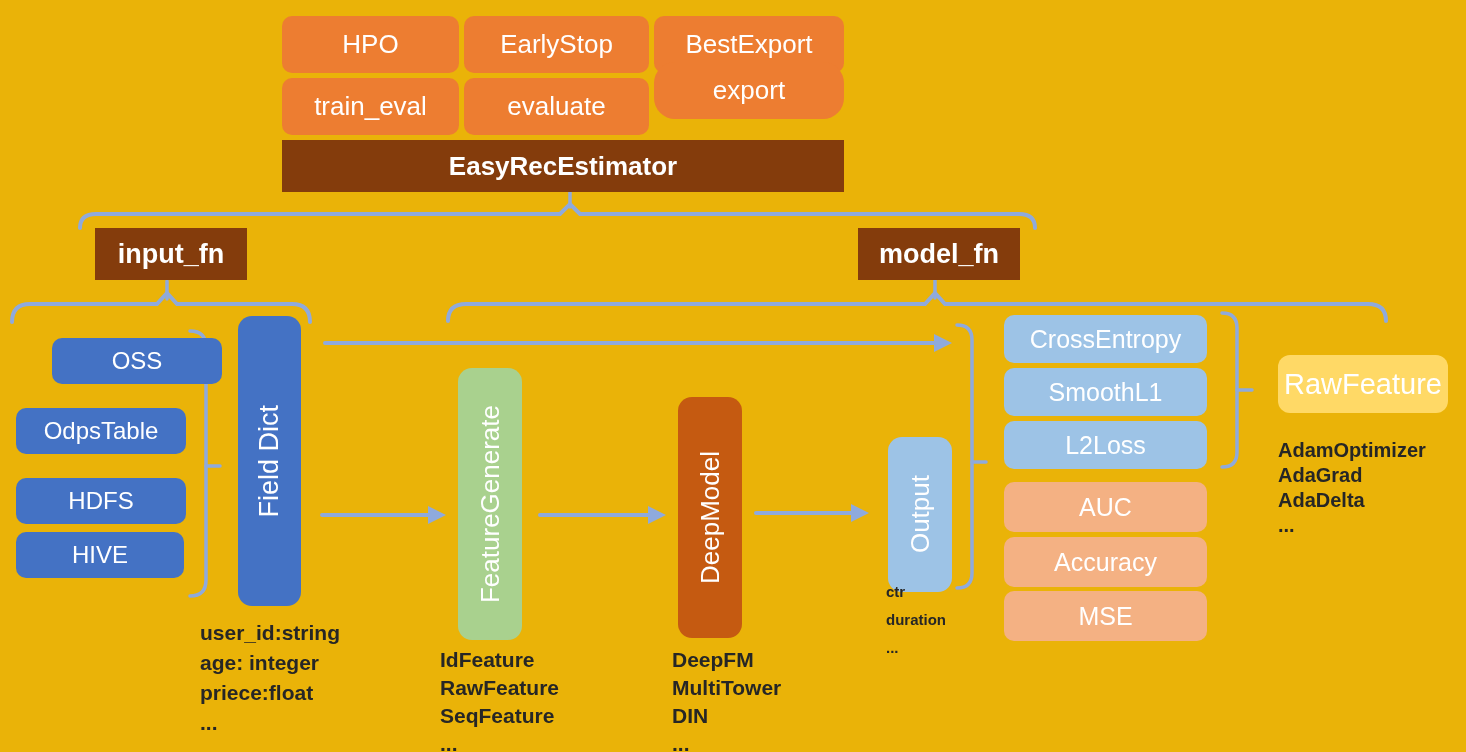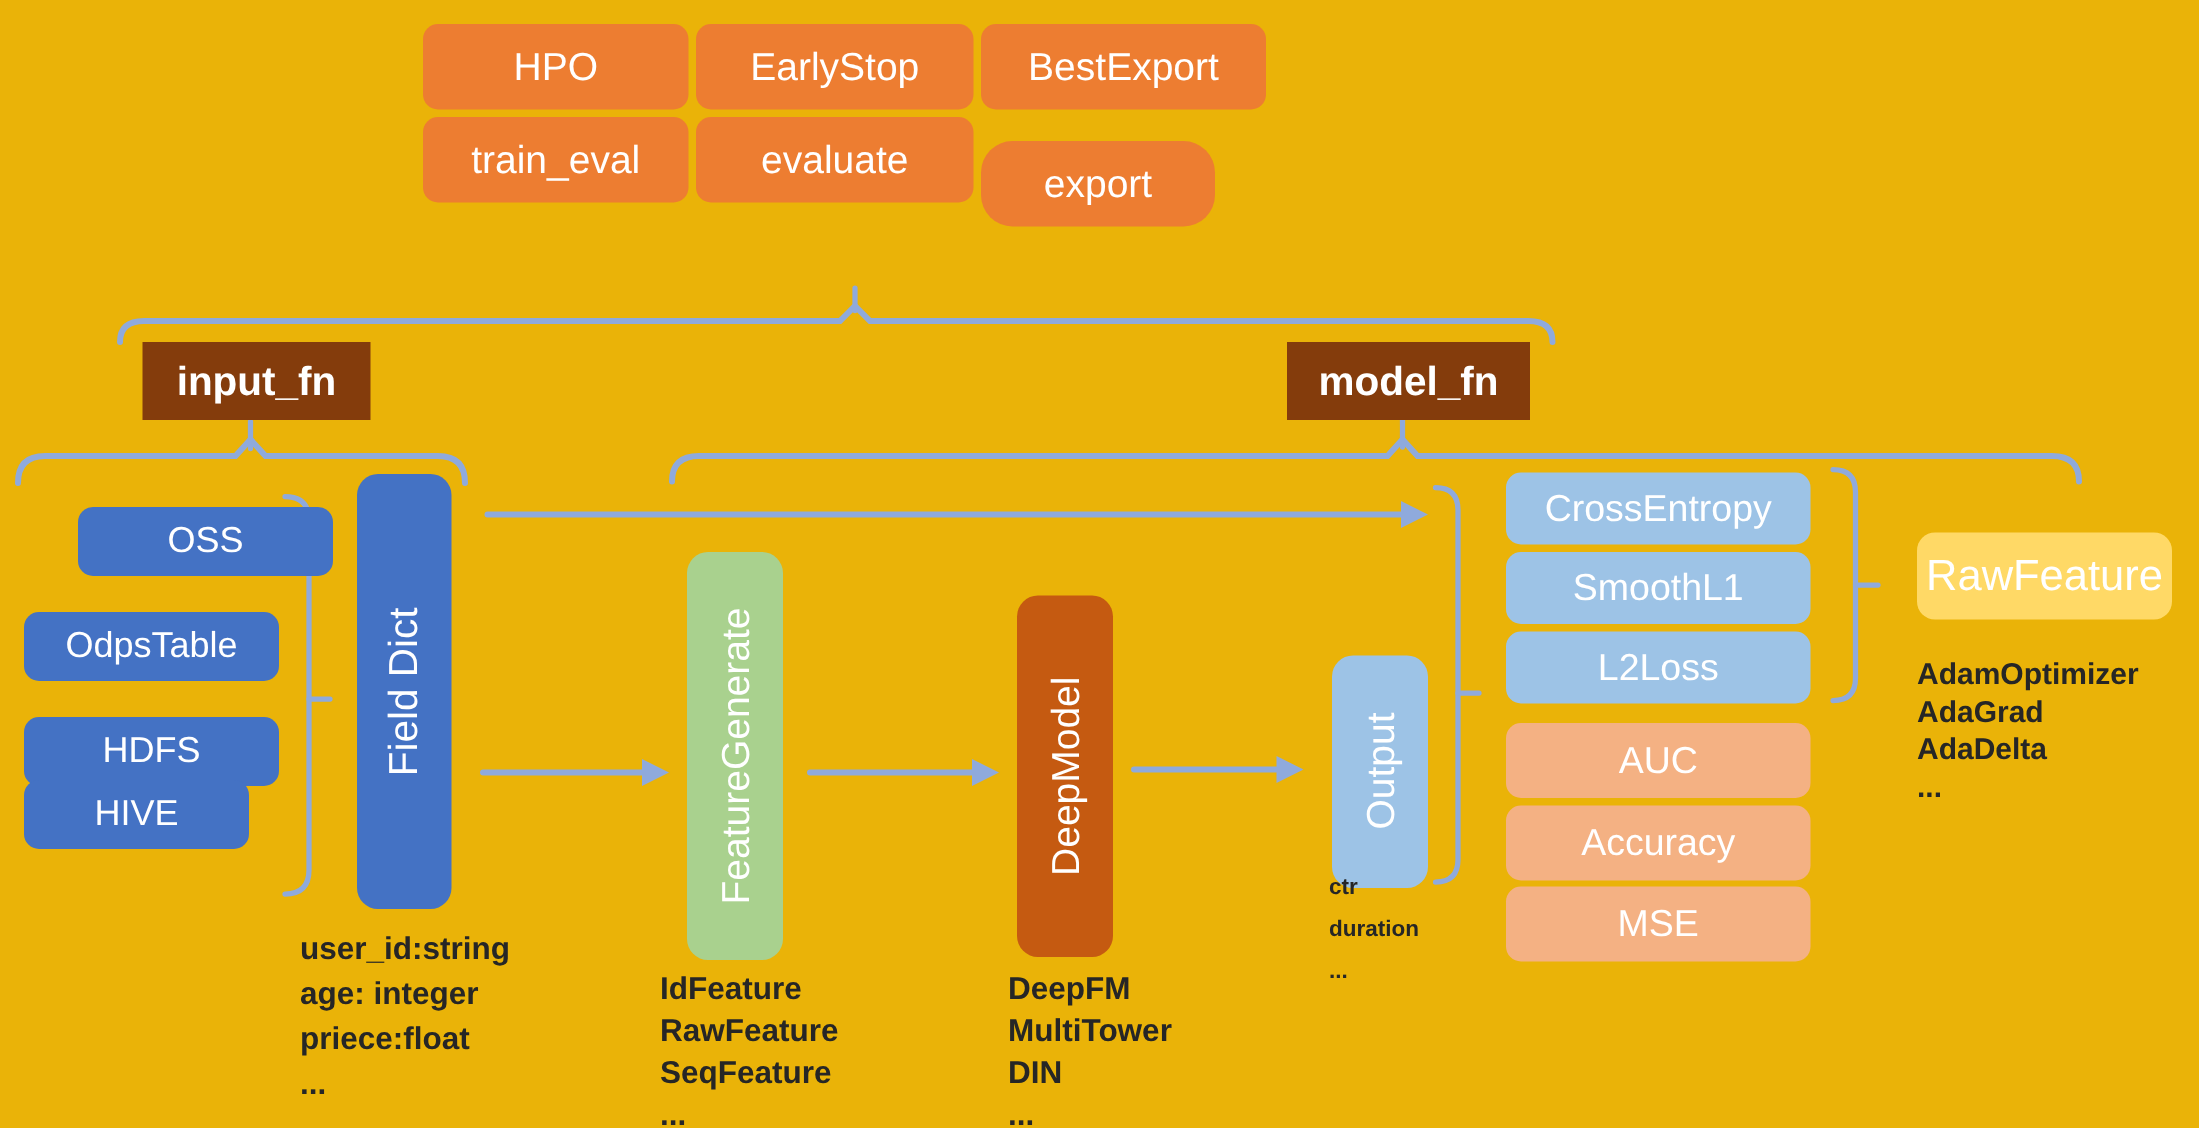--- a/index.html
+++ b/index.html
@@ -77,41 +77,44 @@
   </div>
   <div class="box method rounded" style="left:654px;top:16px;width:190px;height:57px;">
     <span>BestExport</span>
   </div>
   <div class="box method rounded" style="left:282px;top:78px;width:177px;height:57px;">
     <span>train_eval</span>
   </div>
   <div class="box method rounded" style="left:464px;top:78px;width:185px;height:57px;">
     <span>evaluate</span>
   </div>
-  <div class="box method rounded" style="left:654px;top:94px;width:156px;height:57px;border-radius:21px;">
+  <div class="box method rounded" style="left:654px;top:62px;width:190px;height:57px;border-radius:21px;">
     <span>export</span>
+  </div>
+  <div class="box estimator" style="left:282px;top:140px;width:562px;height:52px;">
+    <span>EasyRecEstimator</span>
   </div>
 
   <div class="box fnbox" style="left:95px;top:228px;width:152px;height:52px;">
     <span>input_fn</span>
   </div>
   <div class="box fnbox" style="left:858px;top:228px;width:162px;height:52px;">
     <span>model_fn</span>
   </div>
 
   <div class="box src" style="left:16px;top:338px;width:170px;height:46px;margin-left:36px;">
     <span>OSS</span>
   </div>
   <div class="box src" style="left:16px;top:408px;width:170px;height:46px;">
     <span>OdpsTable</span>
   </div>
   <div class="box src" style="left:16px;top:478px;width:170px;height:46px;">
     <span>HDFS</span>
   </div>
-  <div class="box src" style="left:16px;top:520px;width:150px;height:46px;">
+  <div class="box src" style="left:16px;top:532px;width:168px;height:46px;">
     <span>HIVE</span>
   </div>
 
   <div class="box fielddict vbox" style="left:238px;top:316px;width:63px;height:290px;">
     <span class="vlabel">Field Dict</span>
   </div>
   <div class="blist" style="left:200px;top:618px;font-size:21px;line-height:30px;">
     <div>user_id:string</div>
     <div>age: integer</div>
     <div>priece:float</div>

